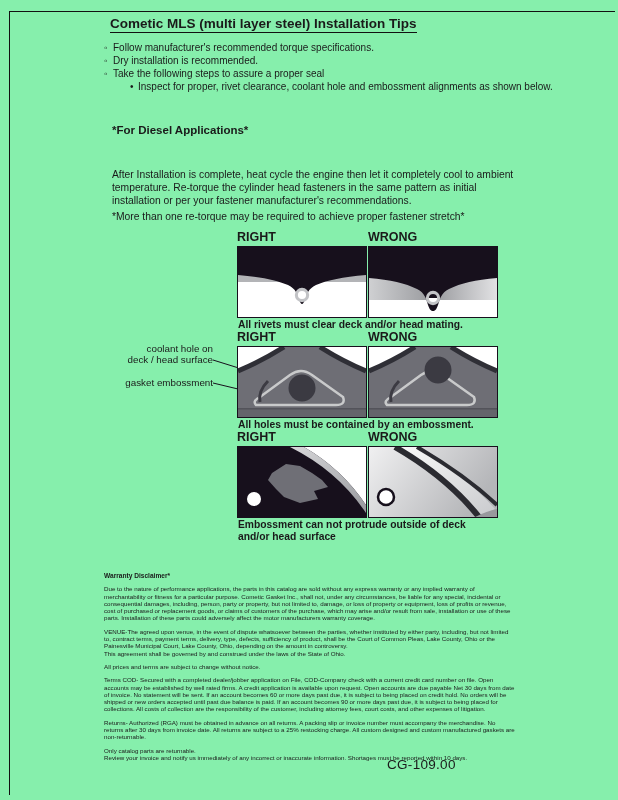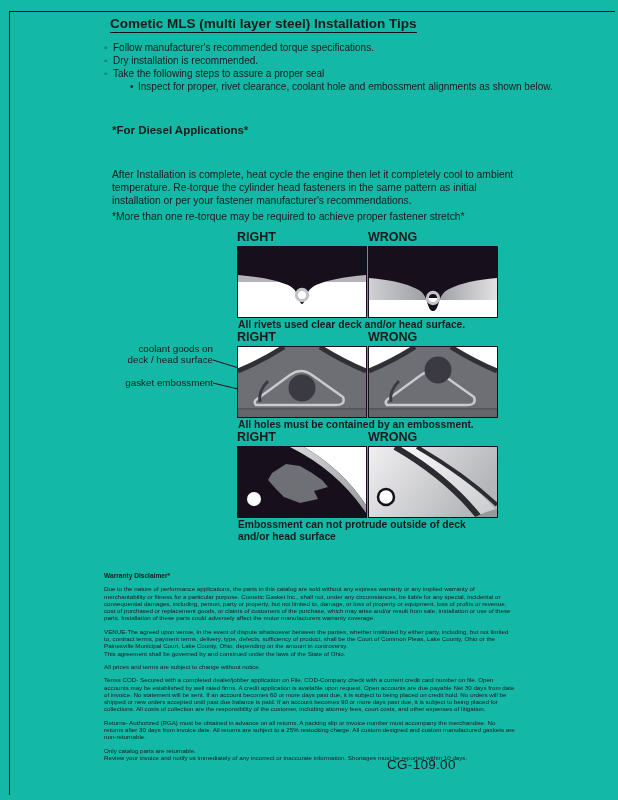--- a/index.html
+++ b/index.html
@@ -1,16 +1,16 @@
 <!DOCTYPE html>
 <html><head>
 <meta charset="utf-8">
 <style>
   html,body{margin:0;padding:0;background:#ffffff;}
-  .page{position:relative;width:618px;height:800px;background:#14b8a6;overflow:hidden;
+  .page{position:relative;width:618px;height:800px;background:#86efac;overflow:hidden;
         font-family:"Liberation Sans",sans-serif;color:#1a1a1a;}
   .rule-v{position:absolute;left:9px;top:11px;width:1px;height:784px;background:#111;}
   .rule-h{position:absolute;left:9px;top:11px;width:606px;height:1px;background:#111;}
 
   .title{position:absolute;left:110px;top:16px;font-size:13.5px;font-weight:bold;
          border-bottom:1.6px solid #111;padding-bottom:1px;white-space:nowrap;}
 
   .tips{position:absolute;left:104px;top:41px;font-size:10px;line-height:13px;}
   .tip{white-space:nowrap;}
   .tip .mk{display:inline-block;width:9px;}
@@ -78,25 +78,25 @@
       </defs>
       <rect width="128" height="70" fill="#ffffff"></rect>
       <rect y="30" width="128" height="23" fill="url(#g1)"></rect>
       <rect y="53" width="128" height="17" fill="#ffffff"></rect>
       <path d="M0,0 H128 V31 C106,33 92,36 80,42 C72,46 71,52 69,58 C67.5,62.5 66,64 64,64 C62,64 60.5,62.5 59,58 C57,52 56,46 48,42 C36,36 22,33 0,31 Z" fill="#17101c"></path>
       <circle cx="64" cy="51" r="7.2" fill="#c2c3c6"></circle>
       <circle cx="64" cy="51" r="4.1" fill="#ffffff"></circle>
       <path d="M59.9,51 a4.1,4.1 0 0 1 8.2,0 Z" fill="#17101c"></path>
     </svg>
   </div>
-  <div class="dg-caption" style="top:319px;">All rivets used clear deck and/or head surface.</div>
+  <div class="dg-caption" style="top:319px;">All rivets must clear deck and/or head mating.</div>
 
   <div class="dg-label" style="left:237px;top:330px;">RIGHT</div>
   <div class="dg-label" style="left:368px;top:330px;">WRONG</div>
-  <div class="side-label" style="top:343px;">coolant goods on
+  <div class="side-label" style="top:343px;">coolant hole on
 deck / head surface</div>
   <div class="side-label" style="top:377px;">gasket embossment</div>
   <svg class="leader" width="95" height="50">
     <line x1="0" y1="10" x2="77" y2="34" stroke="#17101c" stroke-width="1"></line>
     <line x1="0" y1="33" x2="50" y2="45" stroke="#17101c" stroke-width="1"></line>
   </svg>
   <div class="dg-box" style="left:237px;top:346px;">
     <svg width="128" height="70" viewBox="0 0 128 70">
       <rect width="128" height="70" fill="#6e6e75"></rect>
       <rect y="61" width="128" height="9" fill="#64646b"></rect>

